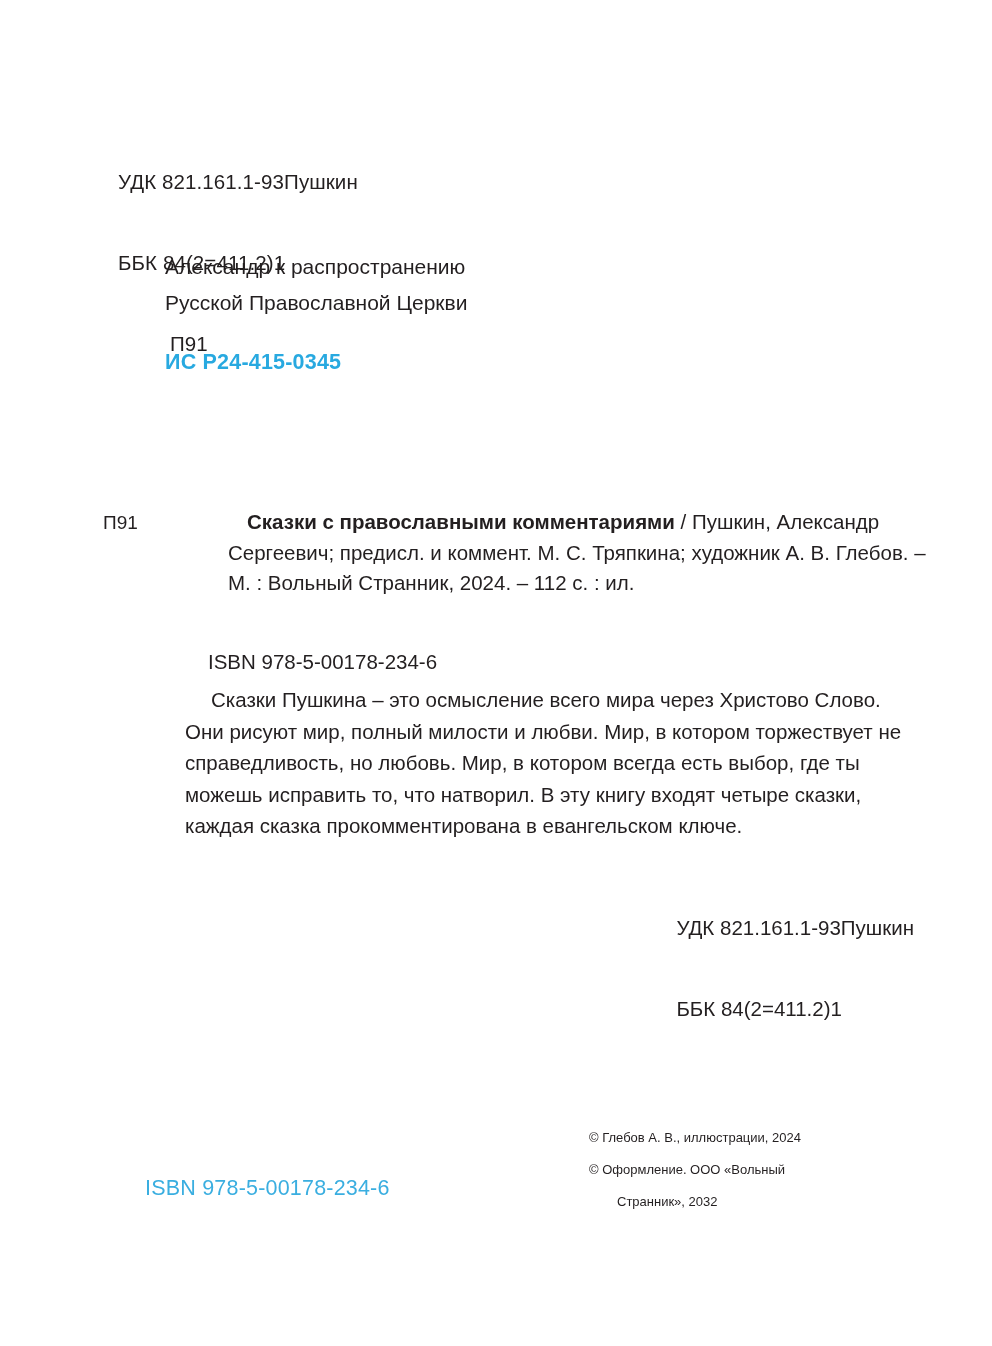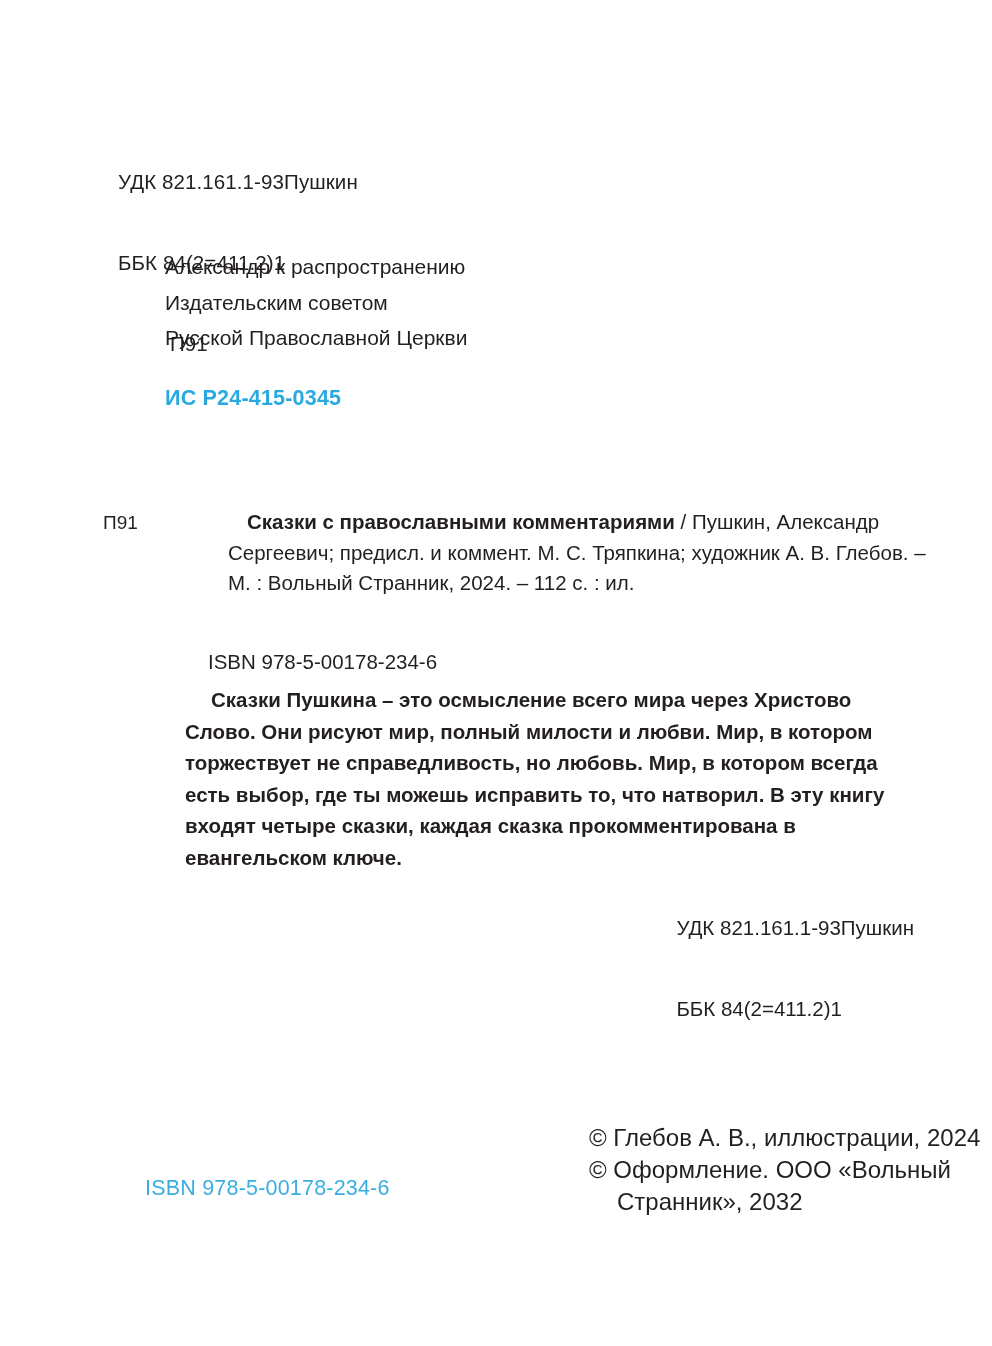--- a/index.html
+++ b/index.html
@@ -105,21 +105,20 @@
   
   .annotation {
     position: absolute;
     left: 185px;
     top: 684px;
     width: 733px;
     font-size: 20.5px;
     line-height: 31.5px;
     text-indent: 26px;
     text-align: left;
-    font-weight: bold;
   }
 
   
   .class-repeat {
     position: absolute;
     right: 78px;
     top: 860px;
     font-size: 20.5px;
     line-height: 27px;
     text-align: left;
@@ -137,21 +136,21 @@
     letter-spacing: 0.2px;
     white-space: pre;
   }
 
   
   .copyright {
     position: absolute;
     left: 589px;
     top: 1122px;
     width: 330px;
-    font-size: 24px;
+    font-size: 13px;
     line-height: 32px;
   }
   .copyright .cline {
     display: block;
     white-space: pre;
   }
   .copyright .cline.wrap {
     text-indent: 0;
   }
   .copyright .cont {
@@ -166,21 +165,20 @@
 <div class="page">
 
   <div class="class-block">
     <span class="udc">УДК 821.161.1-93Пушкин</span>
     <span class="bbk">ББК 84(2=411.2)1</span>
     <span class="code">П91</span>
   </div>
 
   <div class="approval">
     <span class="ln">Александр к распространению</span>
-    <span class="ln">Издательским советом</span>
     <span class="ln">Русской Православной Церкви</span>
     <span class="seal">ИС Р24-415-0345</span>
   </div>
 
   <div class="biblio">
     <span class="shelf">П91</span>
     <div class="record">
       <span class="body"><span class="title">Сказки с православными комментариями</span><span> / Пушкин, Александр Сергеевич; предисл. и коммент. М. С. Тряпкина; художник А. В. Глебов. – М. : Вольный Странник, 2024. – 112 с. : ил.</span></span>
     </div>
   </div>

